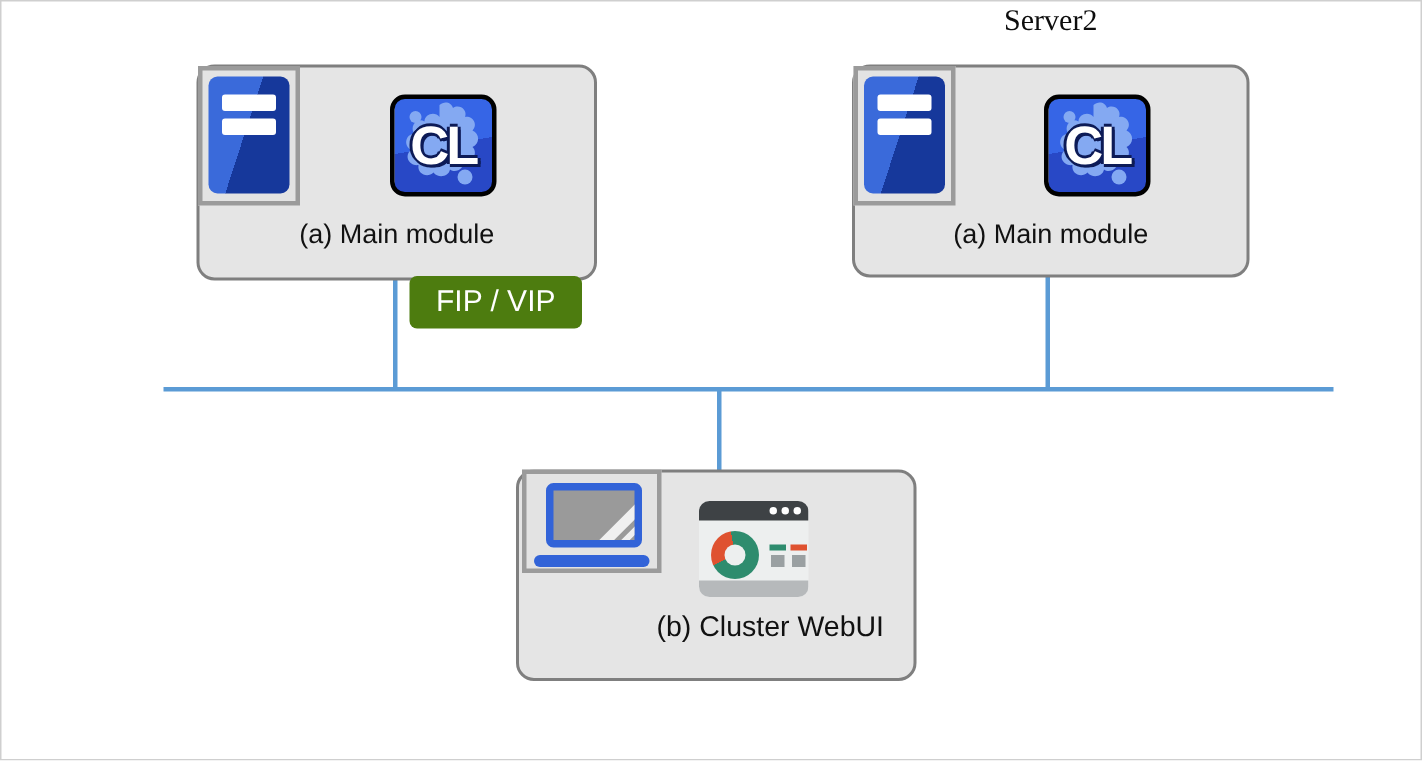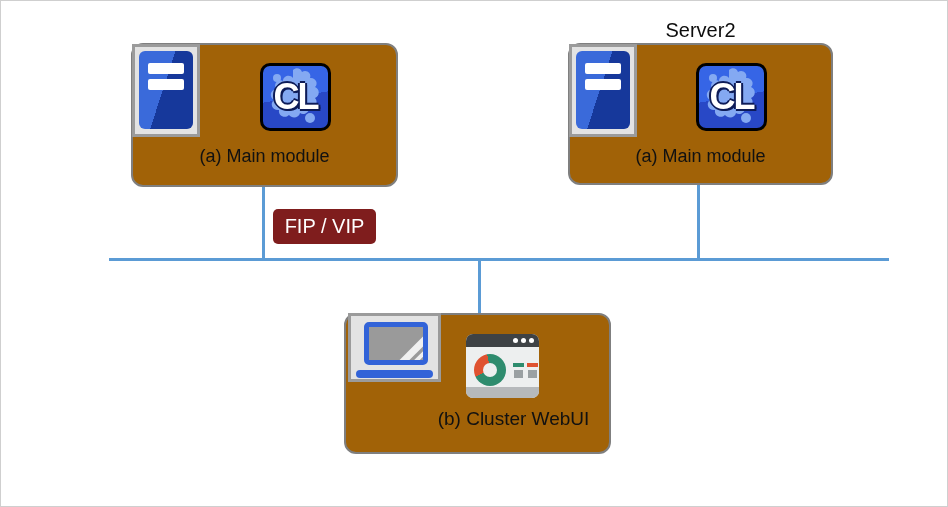--- a/index.html
+++ b/index.html
@@ -11,49 +11,49 @@
 
   
   .line { position:absolute; background:#5b9bd5; z-index:1; }
   .bus  { left:108px; top:257px; width:780px; height:3px; }
   .v1   { left:261px; top:185px; width:3px;  height:73px; }
   .v2   { left:696px; top:183px; width:3px;  height:75px; }
   .v3   { left:477px; top:259px; width:3px;  height:54px; }
 
   
   .node-box {
-    position:absolute; background:#a16207; z-index:2;
+    position:absolute; background:#e5e5e5; z-index:2;
     border:2.5px solid #7f7f7f; border-radius:12px; box-sizing:border-box;
   }
   .box-server1 { left:130px; top:42px;  width:267px; height:144px; }
   .box-server2 { left:567px; top:42px;  width:265px; height:142px; }
   .box-pc      { left:343px; top:312px; width:267px; height:141px; }
 
   .node-title {
     position:absolute; text-align:center; font-size:20px; z-index:2;
   }
   .title-server1 { left:130px; top:7px; width:267px; }
-  .title-server2 { left:567px; top:18px; width:265px; }
+  .title-server2 { left:567px; top:2px; width:265px;font-family:Liberation Serif, serif; }
 
   .module-label {
     position:absolute; left:0; width:100%; text-align:center;
     font-size:18px; color:#111; box-sizing:border-box;
   }
   .label-server { top:101px; }
   .label-pc     { top:93px; padding-left:72px; font-size:19px; }
 
   .caption {
     position:absolute; left:341px; top:460px; width:280px;
     text-align:center; font-size:19px; z-index:2;
   }
 
   
   .badge {
-    position:absolute; left:272px; top:208px; width:103px; height:35px;
-    background:#7f1d1d; border-radius:5px; color:#fff; font-size:20px;
+    position:absolute; left:272px; top:183px; width:115px; height:35px;
+    background:#4d7c0f; border-radius:5px; color:#fff; font-size:20px;
     display:flex; align-items:center; justify-content:center; z-index:3;
   }
 
   
   .icon-frame {
     position:absolute; background:#e3e3e3; border:3px solid #9b9b9b;
     box-sizing:border-box; z-index:3;
   }
   .tower1 { left:131px; top:43px; width:68px; height:93px; }
   .tower2 { left:568px; top:43px; width:68px; height:93px; }

